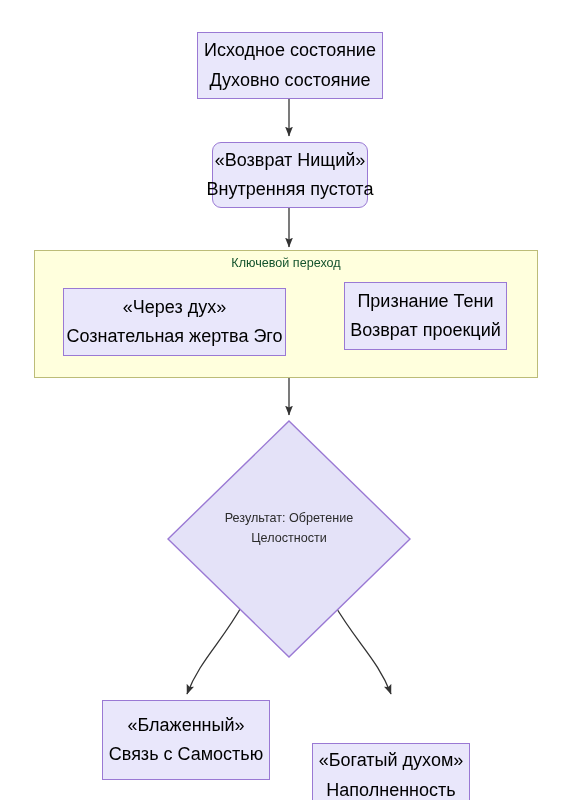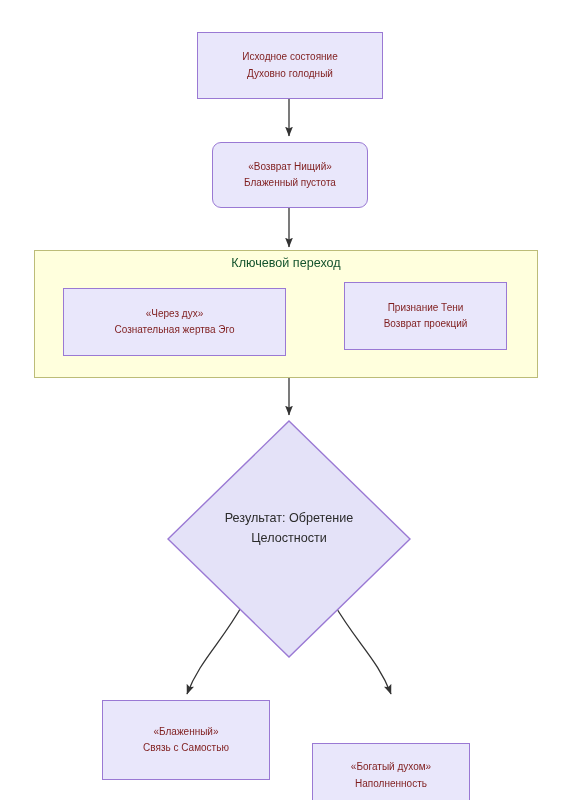--- a/index.html
+++ b/index.html
@@ -28,22 +28,22 @@
   }
   .node {
     position: absolute;
     box-sizing: border-box;
     background: #e9e7fb;
     border: 1.4px solid #9a79d4;
     display: flex;
     flex-direction: column;
     align-items: center;
     justify-content: center;
-    color: #7f1d1d;
-    font-size: 10px;
+    color: #000000;
+    font-size: 18px;
     line-height: 1.62;
     text-align: right;
     z-index: 3;
   }
   .node .ln {
     display: block;
     white-space: nowrap;
   }
   .node.rounded {
     border-radius: 9px;
@@ -133,26 +133,26 @@
       <path d="M334,604 C356,642 378,660 391,694" fill="none" stroke="#333333" stroke-width="1.3" marker-end="url(#arrowhead)"></path>
     </g>
   </svg>
 
   <div class="cluster" style="left:34px; top:250px; width:504px; height:128px;">
     <div class="cluster-title">Ключевой переход</div>
   </div>
 
   <div class="node" style="left:197px; top:32px; width:186px; height:67px;">
     <span class="ln">Исходное состояние</span>
-    <span class="ln">Духовно голодный</span>
+    <span class="ln">Духовно состояние</span>
   </div>
 
   <div class="node rounded" style="left:212px; top:142px; width:156px; height:66px;">
     <span class="ln">«Возврат Нищий»</span>
-    <span class="ln">Блаженный пустота</span>
+    <span class="ln">Внутренняя пустота</span>
   </div>
 
   <div class="node" style="left:63px; top:288px; width:223px; height:68px;">
     <span class="ln">«Через дух»</span>
     <span class="ln">Сознательная жертва Эго</span>
   </div>
 
   <div class="node" style="left:344px; top:282px; width:163px; height:68px;">
     <span class="ln">Признание Тени</span>
     <span class="ln">Возврат проекций</span>

